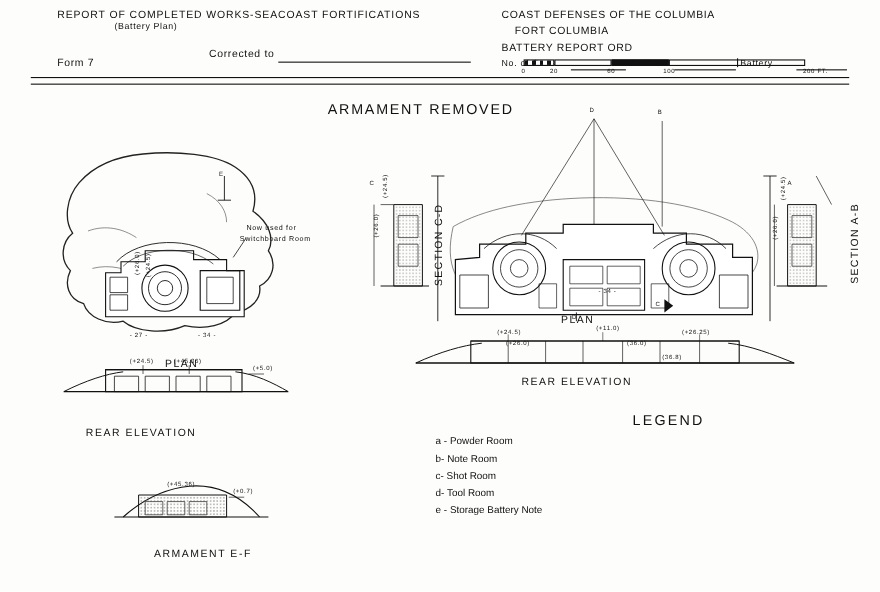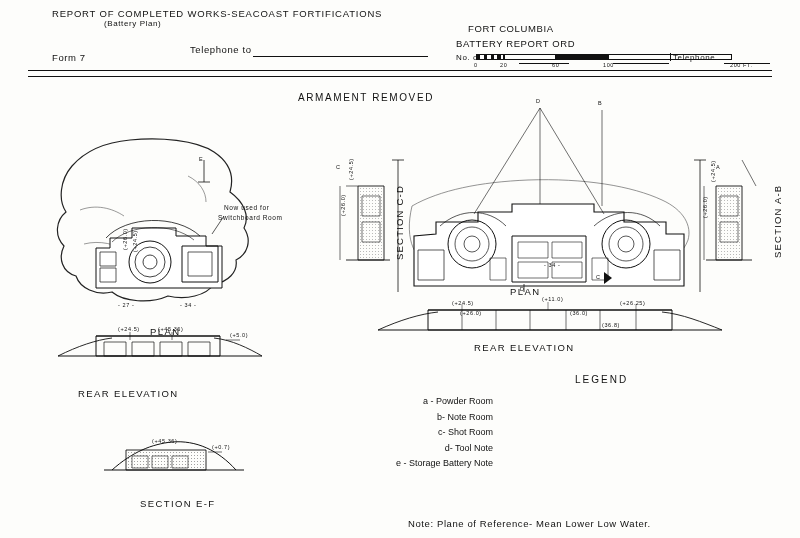--- a/index.html
+++ b/index.html
@@ -6,21 +6,21 @@
   body{width:800px;height:538px;position:relative;overflow:hidden;
        font-family:"Liberation Sans",sans-serif;color:#111;}
   .sheet{position:absolute;left:0;top:0;width:800px;height:538px;background:#fdfdfb;}
 
   
   .t{position:absolute;white-space:nowrap;letter-spacing:.6px;}
   .t.sm{font-size:8px;}
   .t.xs{font-size:6.5px;}
   .t.tiny{font-size:5.5px;}
   .t.md{font-size:9.5px;}
-  .t.lg{font-size:10px;}
+  .t.lg{font-size:13px;}
   .rot90{transform:rotate(-90deg);transform-origin:left top;}
 
   
   .hdr-rule{position:absolute;left:28px;width:744px;height:0;border-top:1.6px solid #111;}
   .hdr-rule2{position:absolute;left:28px;width:744px;height:0;border-top:1px solid #111;}
   .corr-line{position:absolute;border-bottom:1px solid #111;height:0;}
 
   
   .scalebar{position:absolute;left:476px;top:54px;width:256px;height:7px;}
   .scalebar .seg{position:absolute;top:0;height:6px;border:1px solid #111;box-sizing:border-box;}
@@ -36,29 +36,30 @@
   .leg-col{position:absolute;font-size:9px;line-height:15.5px;}
 </style>
 </head>
 <body>
 
 <div class="sheet">
 
   <div class="t md" style="left:52px;top:8px;letter-spacing:.8px;">REPORT OF COMPLETED WORKS-SEACOAST FORTIFICATIONS</div>
   <div class="t sm" style="left:104px;top:19px;">(Battery Plan)</div>
   <div class="t md" style="left:52px;top:52px;">Form 7</div>
-  <div class="t md" style="left:190px;top:44px;">Telephone to</div>
+  <div class="t md" style="left:190px;top:44px;">Corrected to</div>
   <div class="corr-line" style="left:253px;top:56px;width:175px;"></div>
 
+  <div class="t md" style="left:456px;top:8px;">COAST DEFENSES OF THE COLUMBIA</div>
   <div class="t md" style="left:468px;top:23px;">FORT COLUMBIA</div>
   <div class="t md" style="left:456px;top:38px;">BATTERY    REPORT ORD</div>
 
   <div class="t sm" style="left:456px;top:53px;">No. of Guns</div>
   <div class="t sm" style="left:573px;top:53px;">Caliber</div>
-  <div class="t sm" style="left:673px;top:53px;">Telephone</div>
+  <div class="t sm" style="left:673px;top:53px;">Battery</div>
   <div class="corr-line" style="left:519px;top:63px;width:50px;"></div>
   <div class="corr-line" style="left:613px;top:63px;width:56px;"></div>
   <div class="corr-line" style="left:724px;top:63px;width:46px;"></div>
 
   <div class="scalebar">
     <div class="seg" style="left:0;width:28px;background:repeating-linear-gradient(90deg,#111 0 3.4px,#fff 3.4px 6.8px);"></div>
     <div class="seg" style="left:28px;width:52px;"></div>
     <div class="seg" style="left:80px;width:52px;background:#111;"></div>
     <div class="seg" style="left:132px;width:124px;"></div>
     <div class="tickm" style="left:194px;"></div>
@@ -147,21 +148,21 @@
     <line x1="104" y1="470" x2="244" y2="470" stroke="#111" stroke-width="1.1"></line>
     <rect x="126" y="450" width="80" height="20" fill="none" stroke="#111" stroke-width=".9"></rect>
     <rect x="132" y="456" width="16" height="12" fill="none" stroke="#111" stroke-width=".6"></rect>
     <rect x="152" y="456" width="16" height="12" fill="none" stroke="#111" stroke-width=".6"></rect>
     <rect x="172" y="456" width="16" height="12" fill="none" stroke="#111" stroke-width=".6"></rect>
     <line x1="208" y1="452" x2="222" y2="452" stroke="#111" stroke-width=".6"></line>
   </svg>
   <div class="stip" style="left:127px;top:451px;width:78px;height:18px;opacity:.55;"></div>
   <div class="t tiny" style="left:152px;top:438px;">(+45.36)</div>
   <div class="t tiny" style="left:212px;top:444px;">(+0.7)</div>
-  <div class="t md" style="left:140px;top:498px;letter-spacing:1.4px;">SECTION E-F</div>
+  <div class="t md" style="left:140px;top:498px;letter-spacing:1.4px;">ARMAMENT E-F</div>
 
   <svg width="800" height="538">
 
     <path d="M412 206 C440 190 480 182 528 180 C584 178 632 186 662 200
              C684 210 692 226 688 240 C680 262 650 276 600 282
              C540 288 480 284 440 272 C414 262 404 240 412 206 Z" fill="none" stroke="#666" stroke-width=".7"></path>
 
     <path d="M414 236 L414 286 L684 286 L684 234 L666 234 L666 222
              L624 222 L624 212 L594 212 L594 204 L512 204 L512 212
              L478 212 L478 222 L436 222 L436 234 Z" fill="#fff" stroke="#111" stroke-width="1.1"></path>
@@ -258,24 +259,23 @@
   <div class="t tiny" style="left:452px;top:300px;">(+24.5)</div>
   <div class="t tiny" style="left:542px;top:296px;">(+11.0)</div>
   <div class="t tiny" style="left:620px;top:300px;">(+26.25)</div>
   <div class="t tiny" style="left:460px;top:310px;">(+26.0)</div>
   <div class="t tiny" style="left:570px;top:310px;">(36.0)</div>
   <div class="t tiny" style="left:602px;top:322px;">(36.8)</div>
   <div class="t md" style="left:474px;top:342px;letter-spacing:1.4px;">REAR ELEVATION</div>
 
   <div class="t lg legend-title" style="left:528px;top:374px;">LEGEND</div>
 
-  <div class="leg-col" style="left:396px;top:394px;text-align:right;">
+  <div class="leg-col" style="left:396px;top:394px;">
     <div>a - Powder Room</div>
     <div>b- Note Room</div>
     <div>c- Shot Room</div>
-    <div>d- Tool Note</div>
+    <div>d- Tool Room</div>
     <div>e - Storage Battery Note</div>
   </div>
 
 
-  <div class="t md" style="left:408px;top:518px;">Note: Plane of Reference- Mean Lower Low Water.</div>
 
 </div>
 
 </body></html>

